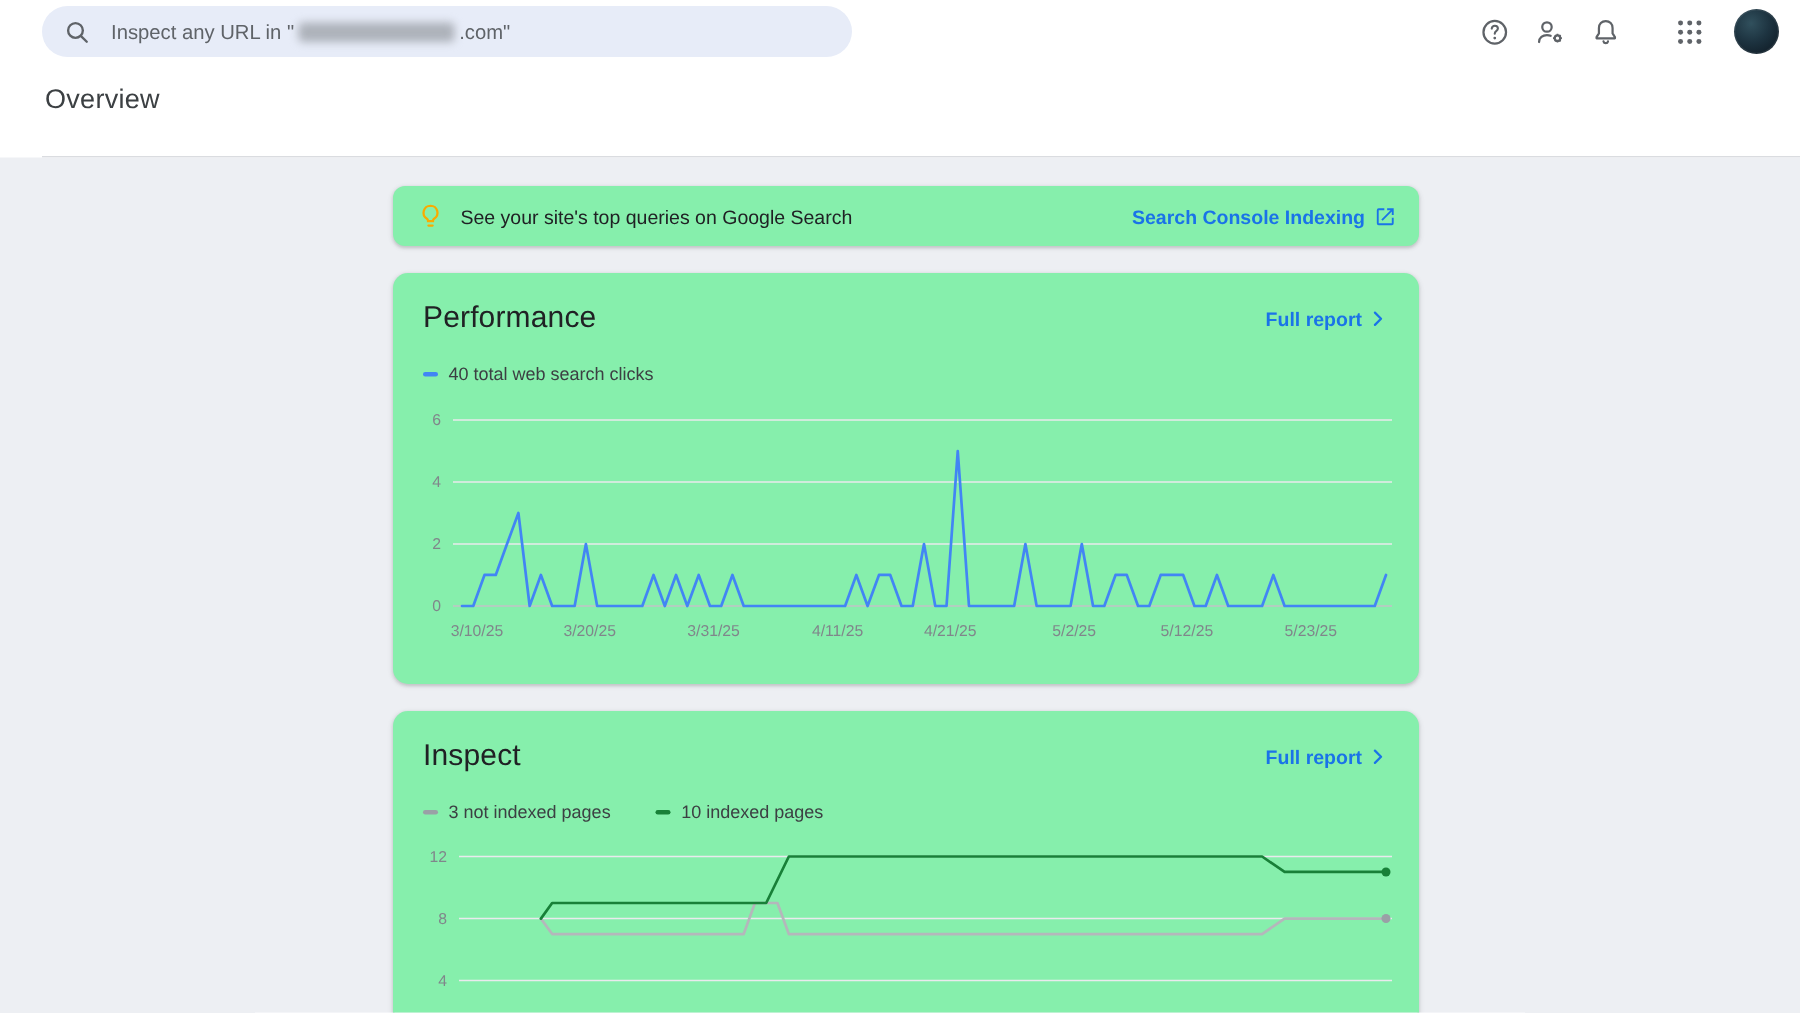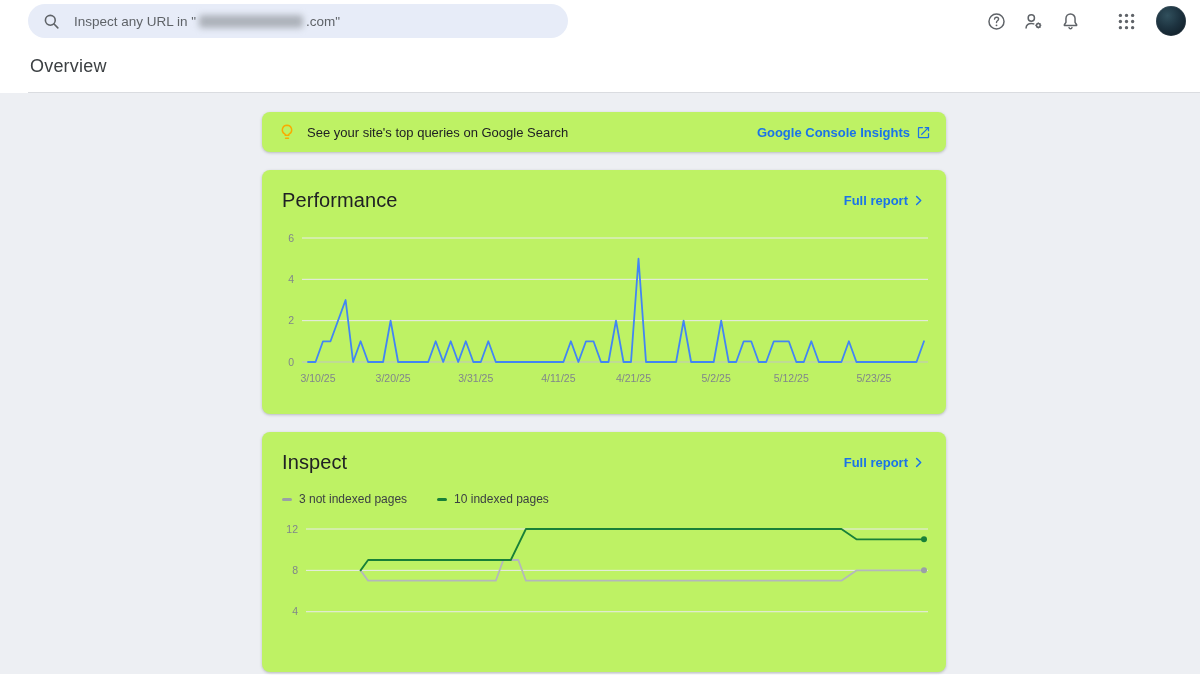--- a/index.html
+++ b/index.html
@@ -15,37 +15,37 @@
     filter:blur(3px); border-radius:3px; margin:0 3px; }
   .topbar-right { margin-left:auto; display:flex; align-items:center; padding-right:14px; }
   .icon-btn { width:32px; height:32px; display:flex; align-items:center; justify-content:center;
     border-radius:50%; cursor:pointer; margin-left:5px; }
   .icon-btn svg { width:21px; height:21px; }
   .apps-btn { margin-left:24px; }
   .avatar { width:30px; height:30px; border-radius:50%; margin-left:14px; cursor:pointer;
     background:radial-gradient(circle at 38% 32%, #31505d 0%, #1d3340 45%, #0c161f 100%);
     box-shadow:inset 0 0 0 1px rgba(255,255,255,.08); }
   
-  .page-head { padding:14px 30px 15px; }
+  .page-head { padding:14px 30px 27px; }
   .page-title { font-size:18px; font-weight:400; color:#3c4043; letter-spacing:.2px; }
   .head-divider { border-top:1px solid #dadce0; margin-left:28px; }
   
   .content { background:#edeff3; height:581px; padding-top:19px; }
   .column { width:684px; margin-left:262px; display:flex; flex-direction:column; gap:18px; }
-  .card { background:#bef264; border-radius:8px;
+  .card { background:#86efac; border-radius:8px;
     box-shadow:0 1px 2px rgba(60,64,67,.18), 0 1px 3px 1px rgba(60,64,67,.08); }
   
   .banner { height:40px; display:flex; align-items:center; padding:0 15px; }
   .banner svg.bulb { width:20px; height:20px; }
   .banner-text { margin-left:10px; font-size:13px; color:#202124; }
   .banner-link { margin-left:auto; display:flex; align-items:center; gap:6px; color:#1a73e8;
     font-size:13px; font-weight:700; cursor:pointer; text-decoration:none; }
   .banner-link svg { width:15px; height:15px; }
   
-  .report-card { padding:16px 20px 24px; }
+  .report-card { padding:16px 20px 24px;border-radius:10px; }
   .card-head { display:flex; align-items:center; height:28px; }
   .card-title { font-size:20px; font-weight:400; color:#202124; letter-spacing:.1px; }
   .full-report { margin-left:auto; display:flex; align-items:center; gap:3px; color:#1a73e8;
     font-size:13px; font-weight:700; cursor:pointer; text-decoration:none;justify-content:flex-end; }
   .full-report svg { width:15px; height:15px; }
   .legend-row { margin-top:16px; display:flex; column-gap:30px; height:14px; align-items:center; }
   .legend-item { display:flex; align-items:center; gap:7px; font-size:12px; color:#3c4043; }
   .swatch { width:10px; height:3px; border-radius:1.5px; flex:0 0 auto; }
   svg.chart { display:block; margin-top:10px; }
   svg.chart text { font-family:"Liberation Sans","DejaVu Sans",sans-serif; }
@@ -112,36 +112,42 @@
 <div class="content">
   <div class="column">
 
     <div class="card banner">
       <svg class="bulb" viewBox="0 0 24 24" fill="none" stroke="#f9ab00" stroke-width="1.8" stroke-linecap="round">
         <path d="M12 3.8a5.6 5.6 0 0 1 2.85 10.4c-.55.34-.85.92-.85 1.5v.3h-4v-.3c0-.58-.3-1.16-.85-1.5A5.6 5.6 0 0 1 12 3.8z"></path>
         <path d="M10.3 19.6h3.4"></path>
       </svg>
       <span class="banner-text">See your site's top queries on Google Search</span>
       <a class="banner-link">
-        <span>Google Console Insights</span>
+        <span>Search Console Indexing</span>
         <svg viewBox="0 0 24 24" fill="#1a73e8">
           <path d="M19 19H5V5h6V3H5a2 2 0 0 0-2 2v14a2 2 0 0 0 2 2h14a2 2 0 0 0 2-2v-6h-2zM14 3v2h3.6l-9.8 9.8 1.4 1.4L19 6.4V10h2V3z"></path>
         </svg>
       </a>
     </div>
 
     <div class="card report-card">
       <div class="card-head">
         <span class="card-title">Performance</span>
         <a class="full-report">
           <span>Full report</span>
           <svg viewBox="0 0 24 24" fill="none" stroke="#1a73e8" stroke-width="2.4" stroke-linecap="round" stroke-linejoin="round">
               <path d="m9 5.5 6.5 6.5L9 18.5"></path>
             </svg>
         </a>
+      </div>
+      <div class="legend-row">
+        <div class="legend-item">
+          <span class="swatch" style="background:#4285f4"></span>
+          <span>40 total web search clicks</span>
+        </div>
       </div>
       <svg id="perf-chart" class="chart" width="648" height="166" viewBox="0 0 648 166">
           <line x1="20" x2="646" y1="138" y2="138" stroke="#c0c3c7" stroke-width="1"></line>
           <text x="12" y="141.5" text-anchor="end" font-size="10.5" fill="#80868b">0</text>
           <line x1="20" x2="646" y1="96.66666666666666" y2="96.66666666666666" stroke="#e9eaed" stroke-width="1"></line>
           <text x="12" y="100.16666666666666" text-anchor="end" font-size="10.5" fill="#80868b">2</text>
           <line x1="20" x2="646" y1="55.33333333333333" y2="55.33333333333333" stroke="#e9eaed" stroke-width="1"></line>
           <text x="12" y="58.83333333333333" text-anchor="end" font-size="10.5" fill="#80868b">4</text>
           <line x1="20" x2="646" y1="14" y2="14" stroke="#e9eaed" stroke-width="1"></line>
           <text x="12" y="17.5" text-anchor="end" font-size="10.5" fill="#80868b">6</text>

